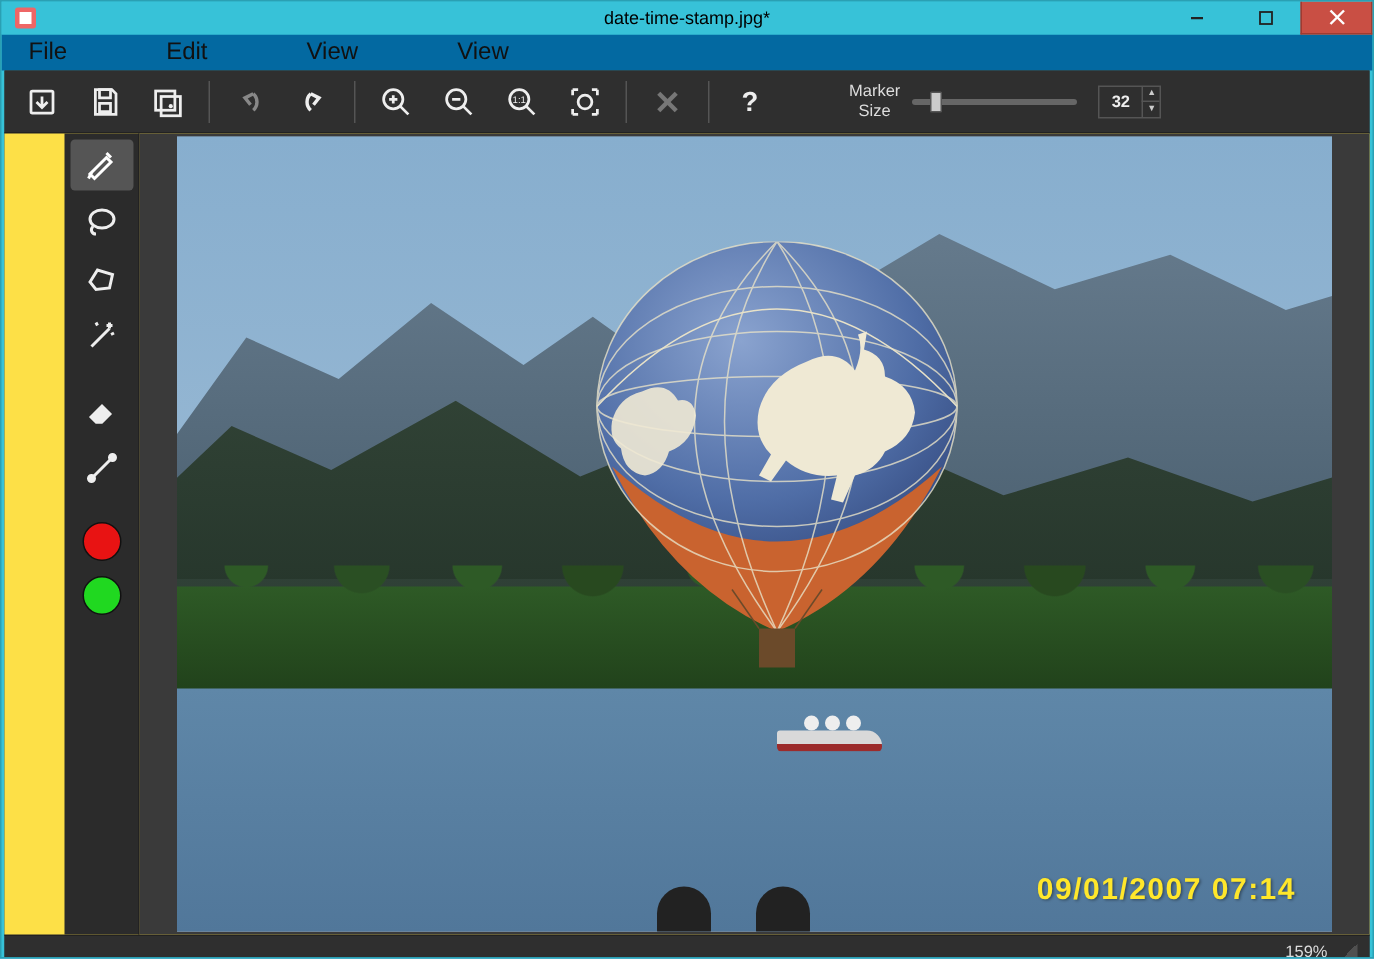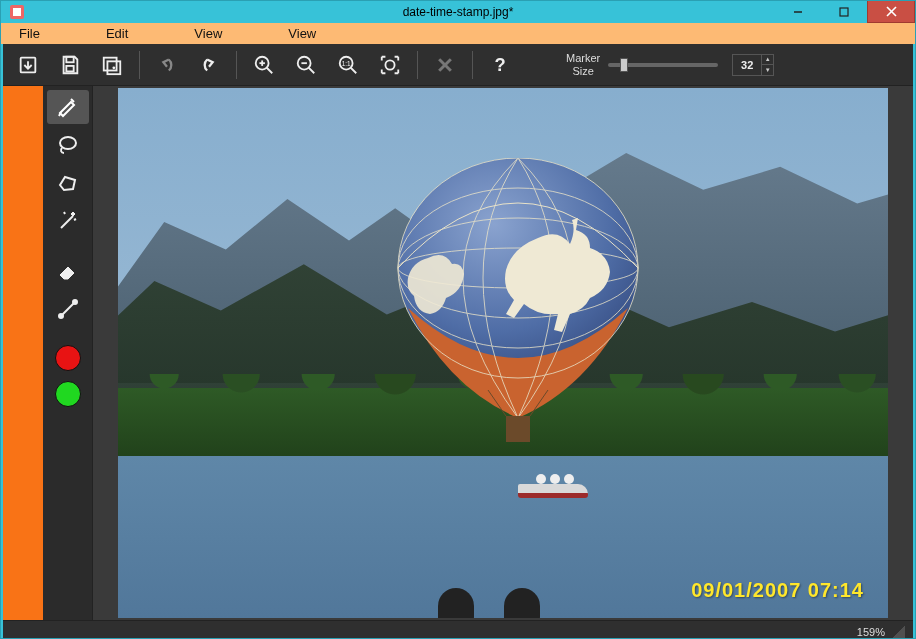--- a/index.html
+++ b/index.html
@@ -9,21 +9,21 @@
   
   .titlebar { height: 30px; background: #37c2d8; display: flex; align-items: center; position: relative; }
   .titlebar .app-icon { width: 16px; height: 16px; margin-left: 8px; }
   .titlebar .title { position: absolute; left: 0; right: 0; text-align: center; font-size: 12px; color: #000000; pointer-events: none; }
   .win-controls { margin-left: auto; display: flex; height: 100%; }
   .win-btn { width: 46px; height: 22px; display: flex; align-items: center; justify-content: center; font-size: 11px; color: #222; cursor: pointer; }
   .win-btn.close { background: #c94f44; color: #fff; width: 48px; border:1px solid #a03a30; border-top:none; }
   .win-btn svg { display:block; }
 
   
-  .menubar { height: 26px; background: #fdba74; display: flex; padding: 0 10px; gap: 50px; font-size: 13px; color: #111; }
+  .menubar { height: 26px; background: #0369a1; display: flex; padding: 0 10px; gap: 50px; font-size: 16px; color: #111; }
   .menubar .menu-item { padding: 3px 8px; cursor: pointer; }
 
   
   .app { flex: 1; display: flex; flex-direction: column; margin: 2px; margin-top:0; background:#37c2d8; }
   .inner { flex:1; display:flex; flex-direction:column; background:#2f2f2f; }
 
   
   .toolbar { height: 42px; background: #2f2f2f; display: flex; align-items: center; padding: 0 6px; gap: 4px; border-bottom:1px solid #222; }
   .tbtn { width: 38px; height: 34px; display:flex; align-items:center; justify-content:center; cursor:pointer; border-radius:2px; color:#f0f0f0; }
   .tsep { width:1px; height:28px; background:#555; margin:0 4px; }
@@ -34,21 +34,21 @@
   .slider-label { font-size:11px; color:#ddd; text-align:center; line-height:1.1;margin-left:37px; }
   .slider { width:110px; height:4px; background:#666; position:relative; border-radius:2px; }
   .slider .thumb { position:absolute; top:-5px; left:12px; width:8px; height:14px; background:#ccc; border:1px solid #555; border-radius:1px; }
   .spinner { display:flex; align-items:stretch; border:1px solid #555; height:22px; margin-left:6px; background:#2f2f2f;font-weight:bold;}
   .spinner .val { width:28px; text-align:center; font-size:11px; color:#eee; line-height:20px; }
   .spinner .arrows { display:flex; flex-direction:column; width:12px; }
   .spinner .arrows div { flex:1; display:flex; align-items:center; justify-content:center; font-size:6px; color:#ccc; border-left:1px solid #555;}
   .spinner .arrows div:first-child{border-bottom:1px solid #555;}
 
   
-  .workspace { flex:1; display:flex; background:#f97316; position:relative;padding-left:40px; }
+  .workspace { flex:1; display:flex; background:#fde047; position:relative;padding-left:40px; }
   .side { width:50px; background:#2b2b2b; display:flex; flex-direction:column; padding:4px; gap:4px; border-right:1px solid #222;}
   .side .sbtn { width:42px; height:34px; border-radius:3px; display:flex; align-items:center; justify-content:center; cursor:pointer; color:#eee;}
   .side .sbtn.active { background:#555; }
   .side .gap { height:8px; }
   .swatch { width:26px; height:26px; border-radius:50%; border:1px solid #111; margin:3px auto; cursor:pointer;}
   .swatch.red{background:#e81313;}
   .swatch.green{background:#20d820;}
 
   .canvas-area { flex:1; background:#3a3a3a; display:flex; align-items:flex-start; justify-content:center; overflow:hidden; position:relative; padding:2px;}
   .canvas { width:770px; height:530px; background:#8db3d4; position:relative; overflow:hidden;}

